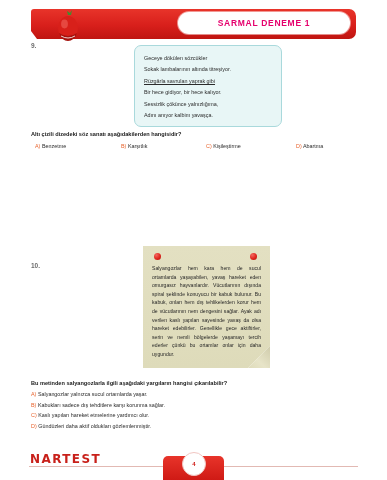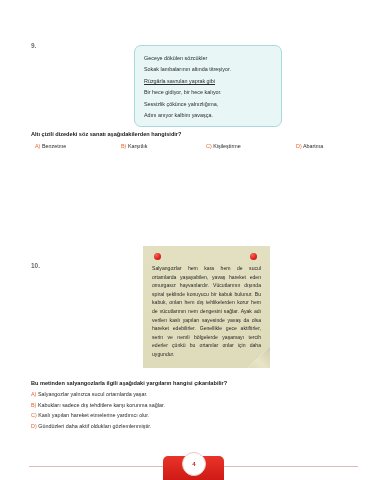--- a/index.html
+++ b/index.html
@@ -133,20 +133,37 @@
   }
   .page-circle span{
     font-size:6px;font-weight:bold;color:#cf1a15;
   }
 </style>
 </head>
 <body>
 
 <div class="page">
 
+  <div class="header">
+    <div class="header-band"></div>
+
+    <div class="logo-badge">
+      <svg width="30" height="34" viewBox="0 0 30 34">
+        <path d="M15 5 L14 1 L17 3 L19 0 L18 5 Z" fill="#3f8f2f"></path>
+        <ellipse cx="15" cy="18" rx="10" ry="12" fill="#d8201a"></ellipse>
+        <ellipse cx="11.5" cy="14" rx="3.4" ry="4.4" fill="#f36a60" opacity=".55"></ellipse>
+        <path d="M6 23 q9 6 18 0 q-3 8 -9 8 q-6 0 -9 -8 Z" fill="#a5120d"></path>
+        <path d="M8 26 q7 4 14 0" stroke="#ffffff" stroke-width="1" fill="none" opacity=".8"></path>
+      </svg>
+    </div>
+
+    <div class="title-plate">
+      <span>SARMAL DENEME 1</span>
+    </div>
+  </div>
 
   <div class="qnum" id="q9num">9.</div>
 
   <div class="poem-box">
     <div class="poem-line">Geceye dökülen sözcükler</div>
     <div class="poem-line">Sokak lambalarının altında titreşiyor.</div>
     <div class="poem-line underline">Rüzgârla savrulan yaprak gibi</div>
     <div class="poem-line">Bir hece gidiyor, bir hece kalıyor.</div>
     <div class="poem-line">Sessizlik çökünce yalnızlığıma,</div>
     <div class="poem-line">Adını anıyor kalbim yavaşça.</div>
@@ -198,18 +215,19 @@
       <span class="ltr">C)</span>
       <span>Kaslı yapıları hareket etmelerine yardımcı olur.</span>
     </div>
     <div class="opt-item">
       <span class="ltr">D)</span>
       <span>Gündüzleri daha aktif oldukları gözlemlenmiştir.</span>
     </div>
   </div>
 
   <div class="footer-rule"></div>
+  <div class="brand">NARTEST</div>
   <div class="page-tab"></div>
   <div class="page-circle">
     <span>4</span>
   </div>
 
 </div>
 
 </body></html>

